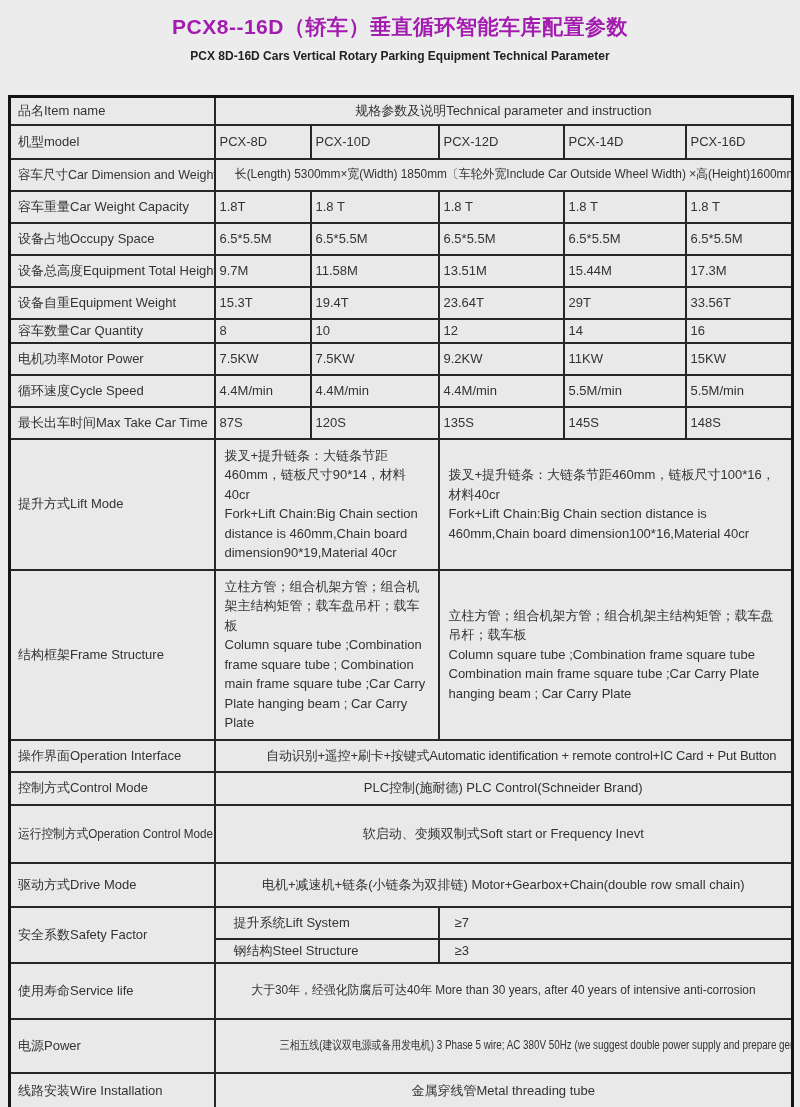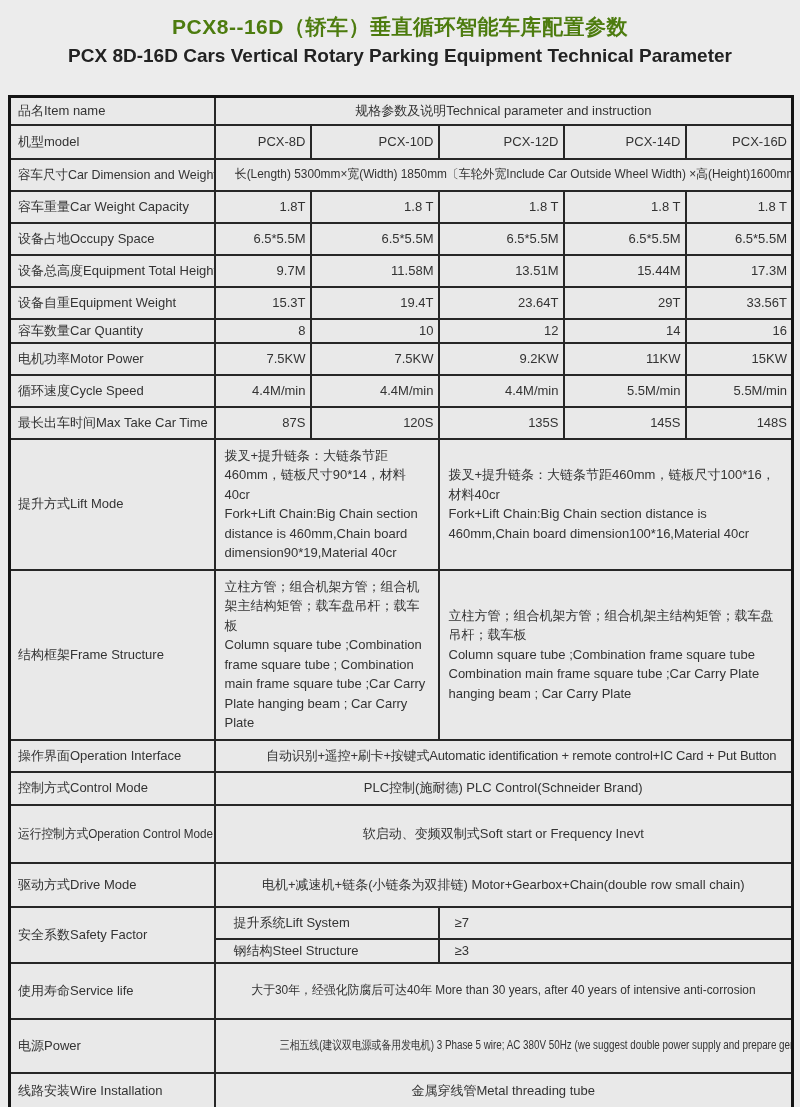--- a/index.html
+++ b/index.html
@@ -2,36 +2,36 @@
 <html><head>
 <meta charset="utf-8">
 <style>
   html,body{margin:0;padding:0;}
   body{
     width:800px;height:1107px;overflow:hidden;
     background:#ececec;color:#2b2b2b;
     font-family:"Liberation Sans","DejaVu Sans",sans-serif;
   }
   .titles{text-align:center;padding-top:12px;}
-  .t-zh{font-size:21px;font-weight:bold;line-height:30px;letter-spacing:0.5px;color:#4d7c0f;}
-  .t-en{font-size:19px;font-weight:bold;line-height:28px;color:#222;text-align:center;}
+  .t-zh{font-size:21px;font-weight:bold;line-height:30px;letter-spacing:0.5px;color:#a21caf;}
+  .t-en{font-size:12px;font-weight:bold;line-height:28px;color:#222;text-align:center;}
   table.spec{
     border-collapse:collapse;table-layout:fixed;
     width:783px;margin:25px 8px 0 8px;
     background:#e9e9e9;border:3px solid #151515;
   }
   td{
     border:2px solid #272727;font-size:13px;color:#333;
     padding:2px 4px;vertical-align:middle;overflow:hidden;
   }
   td.lbl{text-align:left;padding-left:7px;white-space:nowrap;}
   td.lbl span{display:inline-block;transform-origin:left center;white-space:nowrap;}
   td.lbl.squeeze span{transform:scaleX(0.9);}
   td.lbl.squeeze-sm span{transform:scaleX(0.96);}
-  td.val{text-align:right;white-space:nowrap;}
+  td.val{text-align:left;white-space:nowrap;}
   td.ctr{text-align:center;white-space:nowrap;}
   td.ctr span{display:inline-block;transform-origin:center center;white-space:nowrap;}
   td.ctr.condense span{transform:scaleX(0.82);font-size:12px;}
   td.ctr.condense-sm span{transform:scaleX(0.95);font-size:12.5px;}
   td.ctr.tight span{letter-spacing:-0.2px;margin-left:36px;}
   td.blk{
     text-align:left;vertical-align:middle;padding:6px 9px;
     white-space:pre-line;line-height:1.5;font-size:13px;margin-left:29px;
   }
   td.subname{text-align:left;padding-left:18px;white-space:nowrap;}

